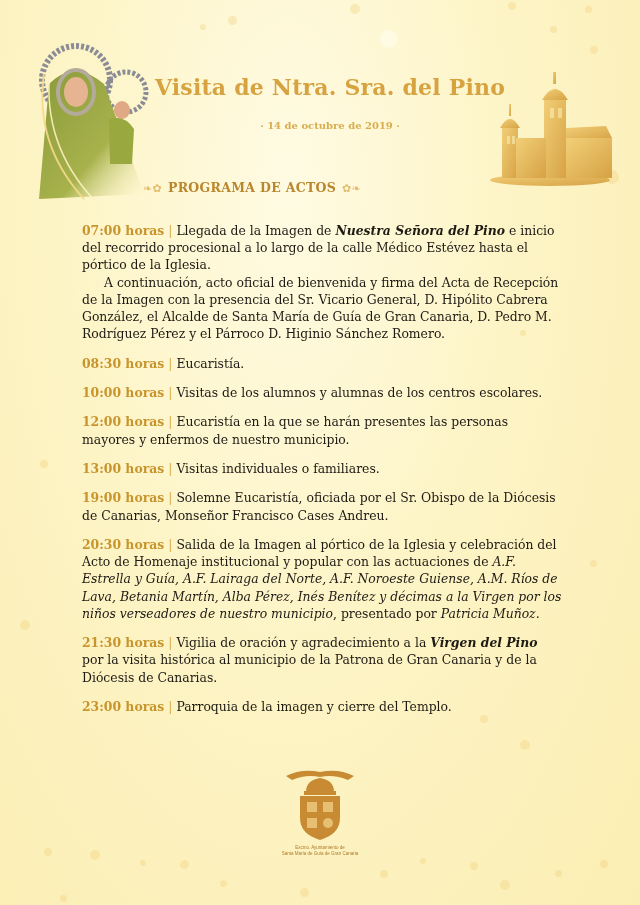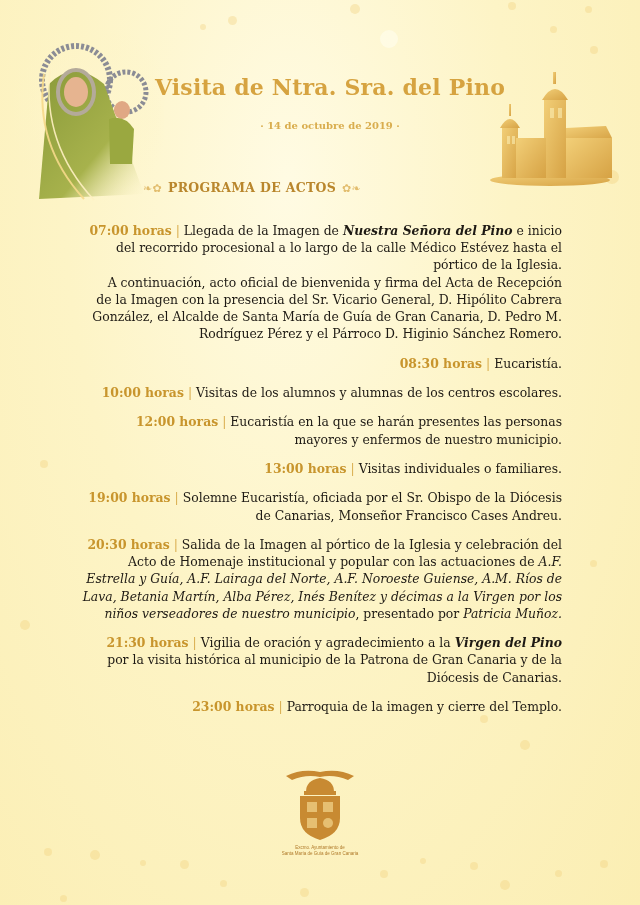--- a/index.html
+++ b/index.html
@@ -19,21 +19,21 @@
   
   .church { position: absolute; left: 488px; top: 68px; width: 140px; height: 120px; }
 
   .header { position: absolute; left: 150px; width: 360px; top: 74px; text-align: center; }
   .title { font-size: 22px; font-weight: bold; color: #d6a340; letter-spacing: 0.2px; margin: 0; line-height: 26px; }
   .subtitle { font-size: 15px; color: #d9ad4e; margin: 0; line-height: 18px; }
   .date { font-size: 10px; color: #d9ad4e; margin-top: 18px; line-height: 16px; font-weight: bold; }
   .program-heading { position: absolute; top: 172px; left: 0; width: 504px; text-align: center; font-size: 12.5px; font-weight: bold; color: #b9862c; letter-spacing: 0.3px; margin-top: 8px; }
   .program-heading .orn { color: #e2bd6e; font-size: 11px; font-weight: normal; margin: 0 6px; }
 
-  .schedule { position: absolute; left: 82px; top: 222px; width: 480px; font-size: 12.4px; line-height: 17.2px; text-align: right; }
+  .schedule { position: absolute; left: 82px; top: 222px; width: 480px; font-size: 12.4px; line-height: 17.2px; }
   .item { margin-bottom: 12.2px; }
   .time { color: #c8952d; font-weight: bold; }
   .sep { color: #d9ad4e; margin: 0 4px; }
   .indent { text-indent: 22px; }
   .item p { margin: 0; }
   i, em { font-style: italic; }
   b.emph { font-weight: bold; font-style: italic; }
 
   .crest { position: absolute; left: 282px; top: 766px; width: 76px; height: 76px; }
   .crest-caption { position: absolute; left: 260px; width: 120px; top: 845px; text-align: center; font-family: "Liberation Sans", sans-serif; font-size: 4.5px; line-height: 6px; color: #b07a2a; }

